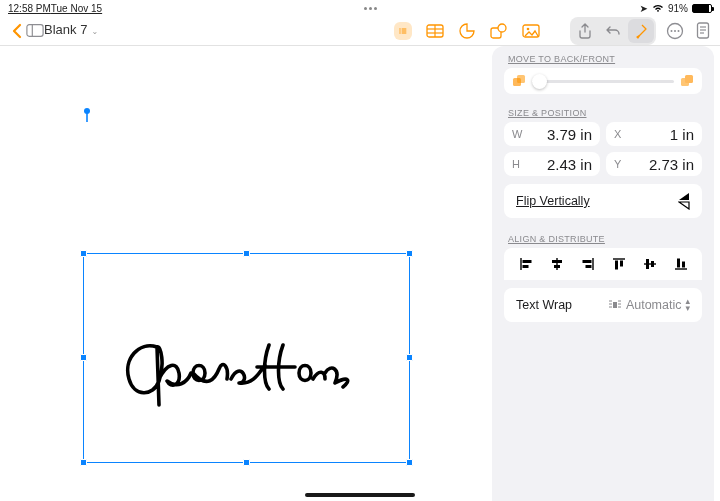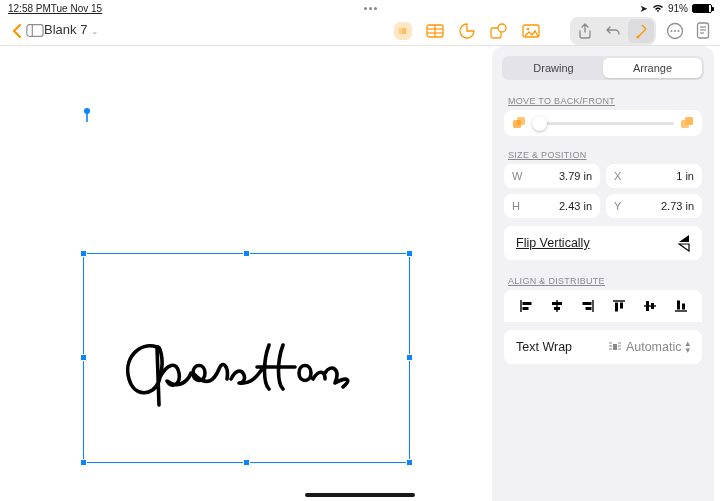--- a/index.html
+++ b/index.html
@@ -45,21 +45,21 @@
   .seg { margin:10px 10px 8px; height:24px; background:#e4e4e8; border-radius:7px; display:flex; padding:2px;}
   .seg div { flex:1; text-align:center; line-height:20px; font-size:11px; border-radius:6px; color:#444;}
   .seg .sel { background:#fff; box-shadow:0 1px 2px rgba(0,0,0,.12);}
   .section-label { font-size:9px; letter-spacing:.3px; color:#8a8a8e; padding:8px 16px 4px; text-transform:uppercase;text-decoration:underline;}
   .layer-row { margin:0 12px 6px; height:26px; background:#fff; border-radius:8px; display:flex; align-items:center; padding:0 8px; gap:6px;}
   .layer-track { flex:1; height:3px; background:#e3e3e6; border-radius:2px; position:relative;}
   .layer-thumb { position:absolute; left:0; top:-6px; width:15px; height:15px; border-radius:50%; background:#fff; box-shadow:0 1px 3px rgba(0,0,0,.25);}
   .grid2 { margin:0 12px 8px; display:grid; grid-template-columns:1fr 1fr; gap:6px;}
   .field { background:#fff; border-radius:8px; height:24px; display:flex; align-items:center; padding:0 8px; justify-content:space-between;}
   .field .lab { color:#8a8a8e; font-size:11px;}
-  .field .val { font-size:11px; color:#1c1c1e;}
+  .field .val { font-size:15px; color:#1c1c1e;}
   .list { margin:0 12px 8px; background:#fff; border-radius:8px; }
   .row { height:34px; display:flex; align-items:center; padding:0 12px; justify-content:space-between; font-size:12.5px;}
   .row + .row { border-top:3px solid #be185d;}
   .toggle { width:38px; height:22px; border-radius:11px; background:#ff9500; position:relative;}
   .toggle i { position:absolute; right:2px; top:2px; width:18px; height:18px; border-radius:50%; background:#fff; box-shadow:0 1px 2px rgba(0,0,0,.2);}
   .chev { color:#c6c6c9; font-size:14px;}
   .underline { text-decoration: underline; }
   .align-row { margin:0 12px; background:#fff; border-radius:8px 8px 0 0; height:32px; display:flex; align-items:center; justify-content:space-around; padding:0 6px;}
   .align-row span { width:18px; height:14px; display:flex; align-items:center; justify-content:center;}
   .home-ind { position:absolute; bottom:4px; left:50%; transform:translateX(-50%); width:110px; height:4px; background:#000; border-radius:3px; opacity:.9; z-index:10;}
@@ -199,24 +199,20 @@
     <div class="handle h-br"></div>
     <div class="signature">
       <svg width="240" height="70" viewBox="0 0 240 70">
         <path d="M38 8 C20 2,4 20,10 40 C15 58,34 58,40 42 C46 26,42 6,38 8 L40 66 M40 40 C48 24,58 22,60 34 C62 46,52 50,48 42 C58 50,68 44,72 34 M74 34 C74 24,86 24,86 34 C86 44,74 44,74 34 C88 50,96 40,100 30 C104 20,110 28,108 40 M112 40 C122 20,132 44,120 44 C134 46,140 34,146 26 M150 6 C144 22,144 44,150 50 M138 28 L162 28 M164 6 C158 22,158 44,164 50 M152 28 L176 28 M180 34 C180 24,192 24,192 34 C192 44,180 44,180 34 M194 40 C200 30,206 32,206 40 M206 34 C212 24,222 30,216 44 C230 36,232 42,224 48" stroke="#000" stroke-width="3.6" fill="none" stroke-linecap="round" stroke-linejoin="round"></path>
       </svg>
     </div>
   </div>
 </div>
 
 <div class="inspector">
-  <div class="seg">
-    <div>Drawing</div>
-    <div class="sel">Arrange</div>
-  </div>
 
   <div class="section-label">Move to Back/Front</div>
   <div class="layer-row">
     <span>
         <svg width="14" height="14" viewBox="0 0 14 14">
           <rect x="1" y="4" width="8" height="8" rx="1.5" fill="#ffb95b"></rect>
           <rect x="5" y="1" width="8" height="8" rx="1.5" fill="#ff9500" opacity=".55"></rect>
         </svg>
       </span>
     <div class="layer-track">

